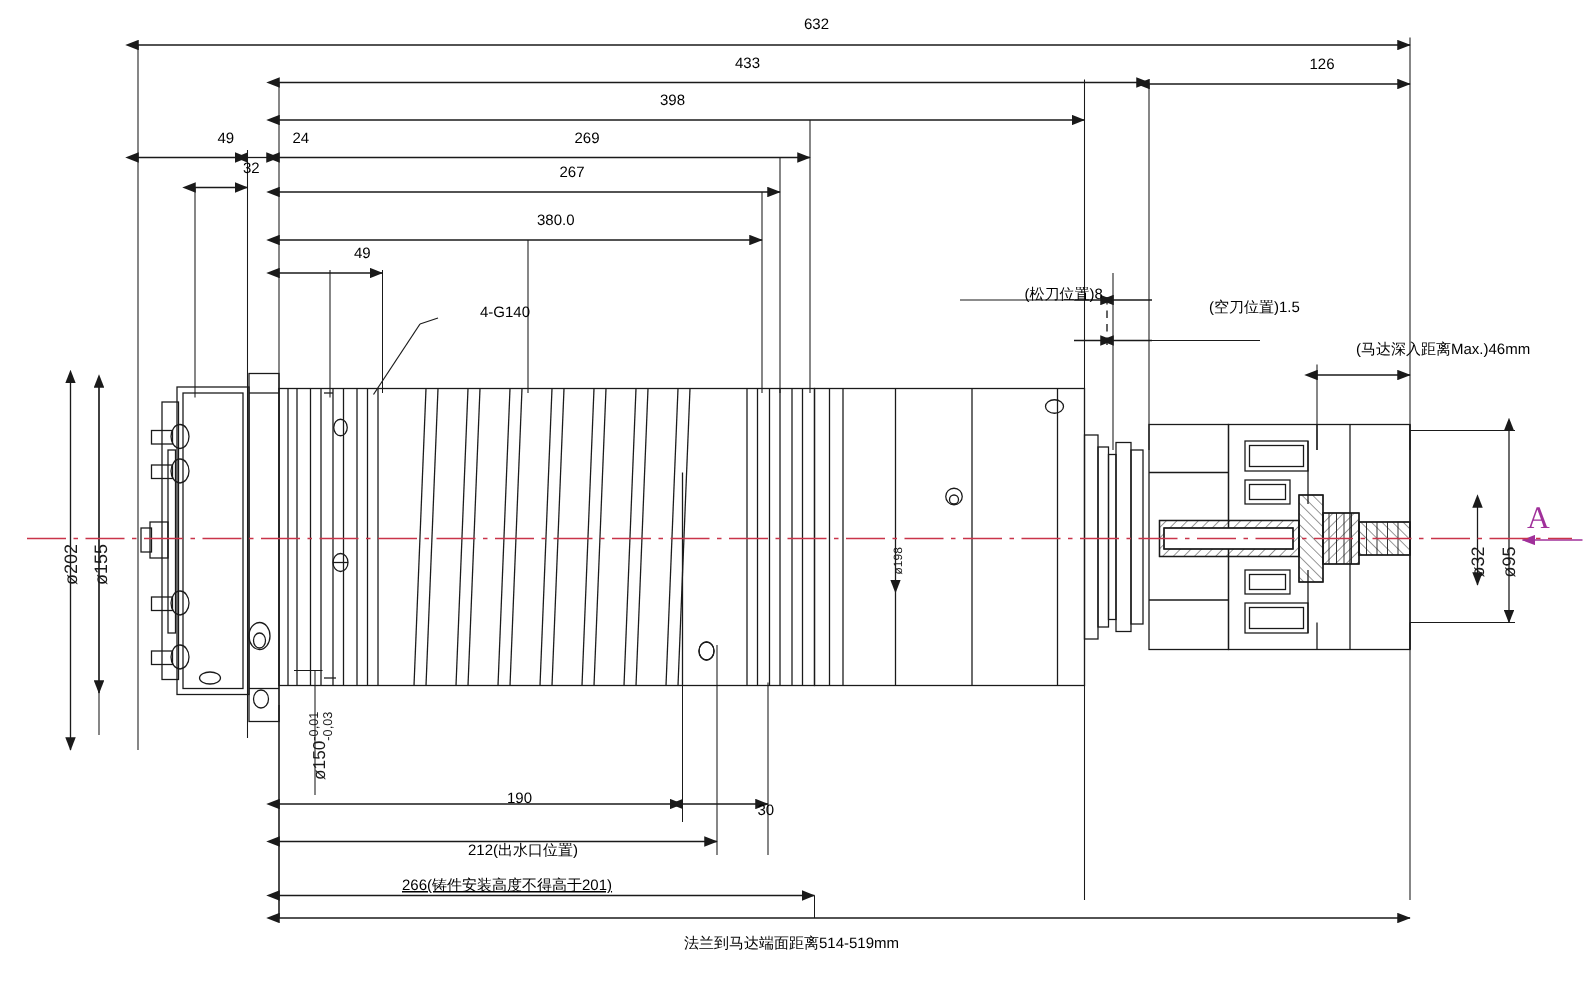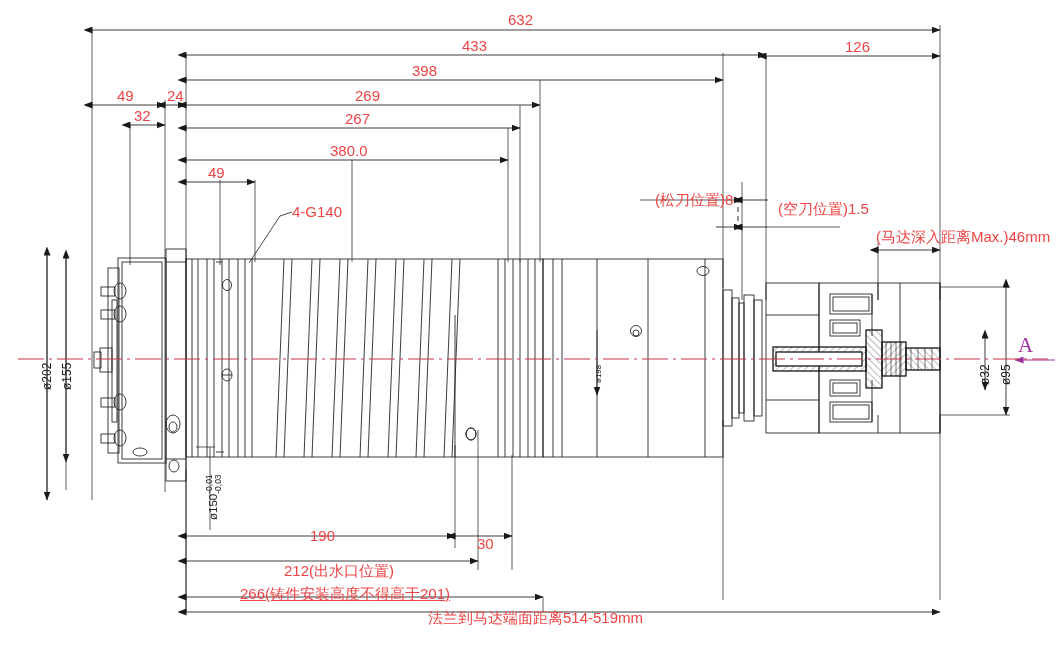--- a/index.html
+++ b/index.html
@@ -1,20 +1,20 @@
 <!DOCTYPE html>
 <html><head>
 <meta charset="utf-8">
 <style>
   html,body{margin:0;padding:0;background:#ffffff;}
   body{width:1064px;height:660px;overflow:hidden;
        font-family:"Liberation Sans","DejaVu Sans",sans-serif;color:#1a1a1a;}
   #stage{position:relative;width:1064px;height:660px;}
   svg#dwg{position:absolute;left:0;top:0;width:1064px;height:660px;}
-  .lbl{position:absolute;font-size:15px;line-height:1;color:#ef4444;white-space:nowrap;}
+  .lbl{position:absolute;font-size:10px;line-height:1;color:#000000;white-space:nowrap;margin-left:28px;}
   .vlabel{position:absolute;font-size:12px;white-space:nowrap;
           transform-origin:0 0;transform:rotate(-90deg);}
   .tol{position:absolute;font-size:11.5px;white-space:nowrap;
        transform-origin:0 0;transform:rotate(-90deg);}
   .tolstack{display:inline-block;vertical-align:middle;font-size:8.5px;line-height:1.05;
             text-align:left;}
   .secA{position:absolute;color:#a0309a;font-size:21px;font-family:"Liberation Serif",serif;}
 </style>
 </head>
 <body>
@@ -290,21 +290,21 @@
 <div class="lbl" style="left:117px;top:88px;">49</div>
 <div class="lbl" style="left:167px;top:88px;">24</div>
 <div class="lbl" style="left:134px;top:108px;">32</div>
 <div class="lbl" style="left:208px;top:165px;">49</div>
 <div class="lbl" style="left:845px;top:39px;">126</div>
 
 <div class="lbl" style="left:655px;top:192px;">(松刀位置)8</div>
 <div class="lbl" style="left:778px;top:201px;">(空刀位置)1.5</div>
 <div class="lbl" style="left:876px;top:229px;">(马达深入距离Max.)46mm</div>
 <div class="lbl" style="left:292px;top:204px;">4-G140</div>
-<div class="lbl" style="left:428px;top:610px;">法兰到马达端面距离514-519mm</div>
+<div class="lbl" style="left:428px;top:625px;">法兰到马达端面距离514-519mm</div>
 
 <div class="lbl" style="left:310px;top:528px;">190</div>
 <div class="lbl" style="left:477px;top:536px;">30</div>
 <div class="lbl" style="left:284px;top:563px;">212(出水口位置)</div>
 <div class="lbl" style="left:240px;top:586px;text-decoration:underline;">266(铸件安装高度不得高于201)</div>
 
 <div class="vlabel" style="left:40px;top:390px;">ø202</div>
 <div class="vlabel" style="left:60px;top:390px;">ø155</div>
 
 <div class="tol" style="left:205px;top:520px;"><span>ø150</span><span class="tolstack"><span>-0,01</span><br><span>-0,03</span></span></div>

